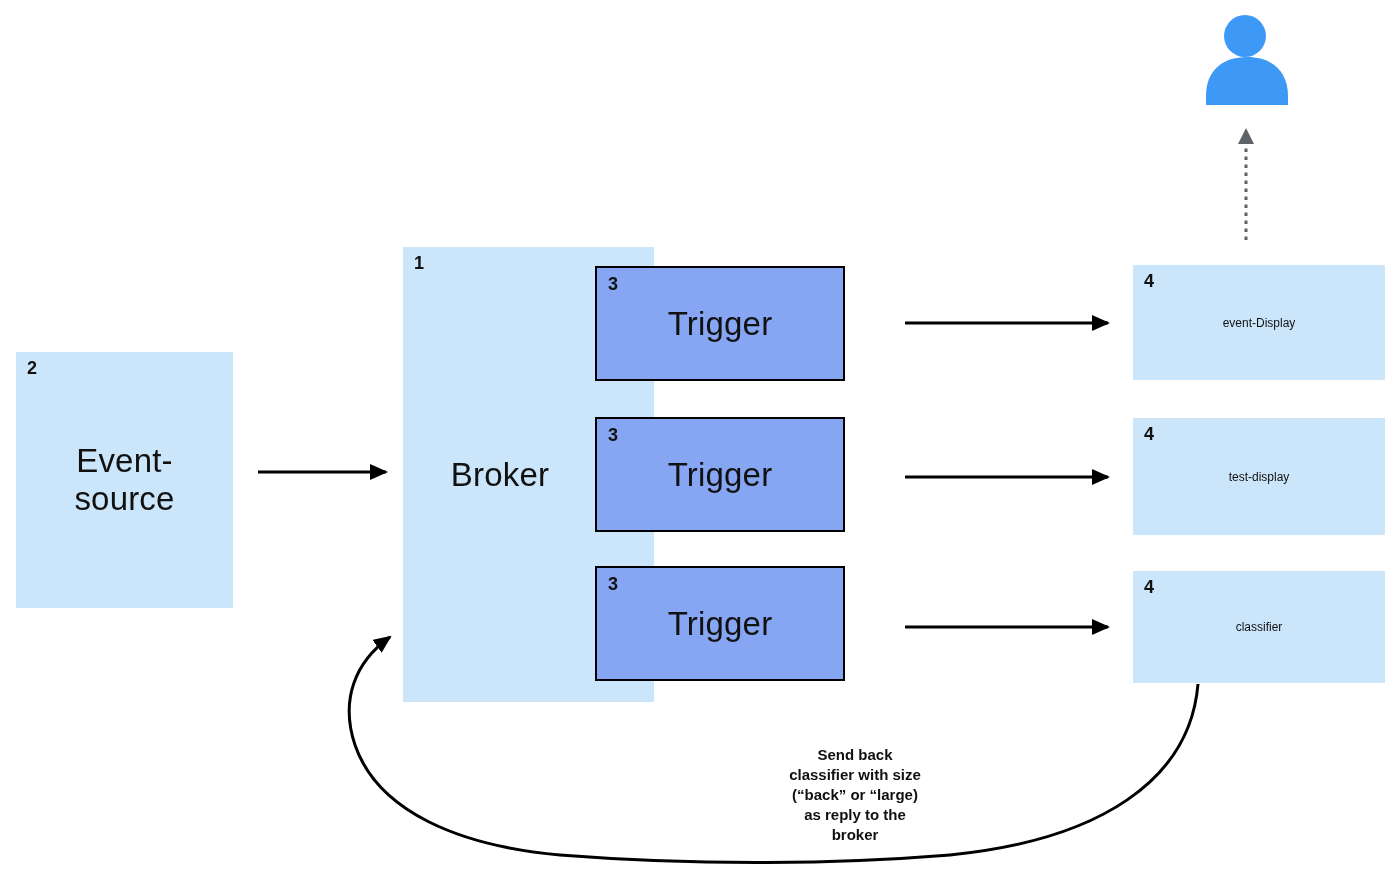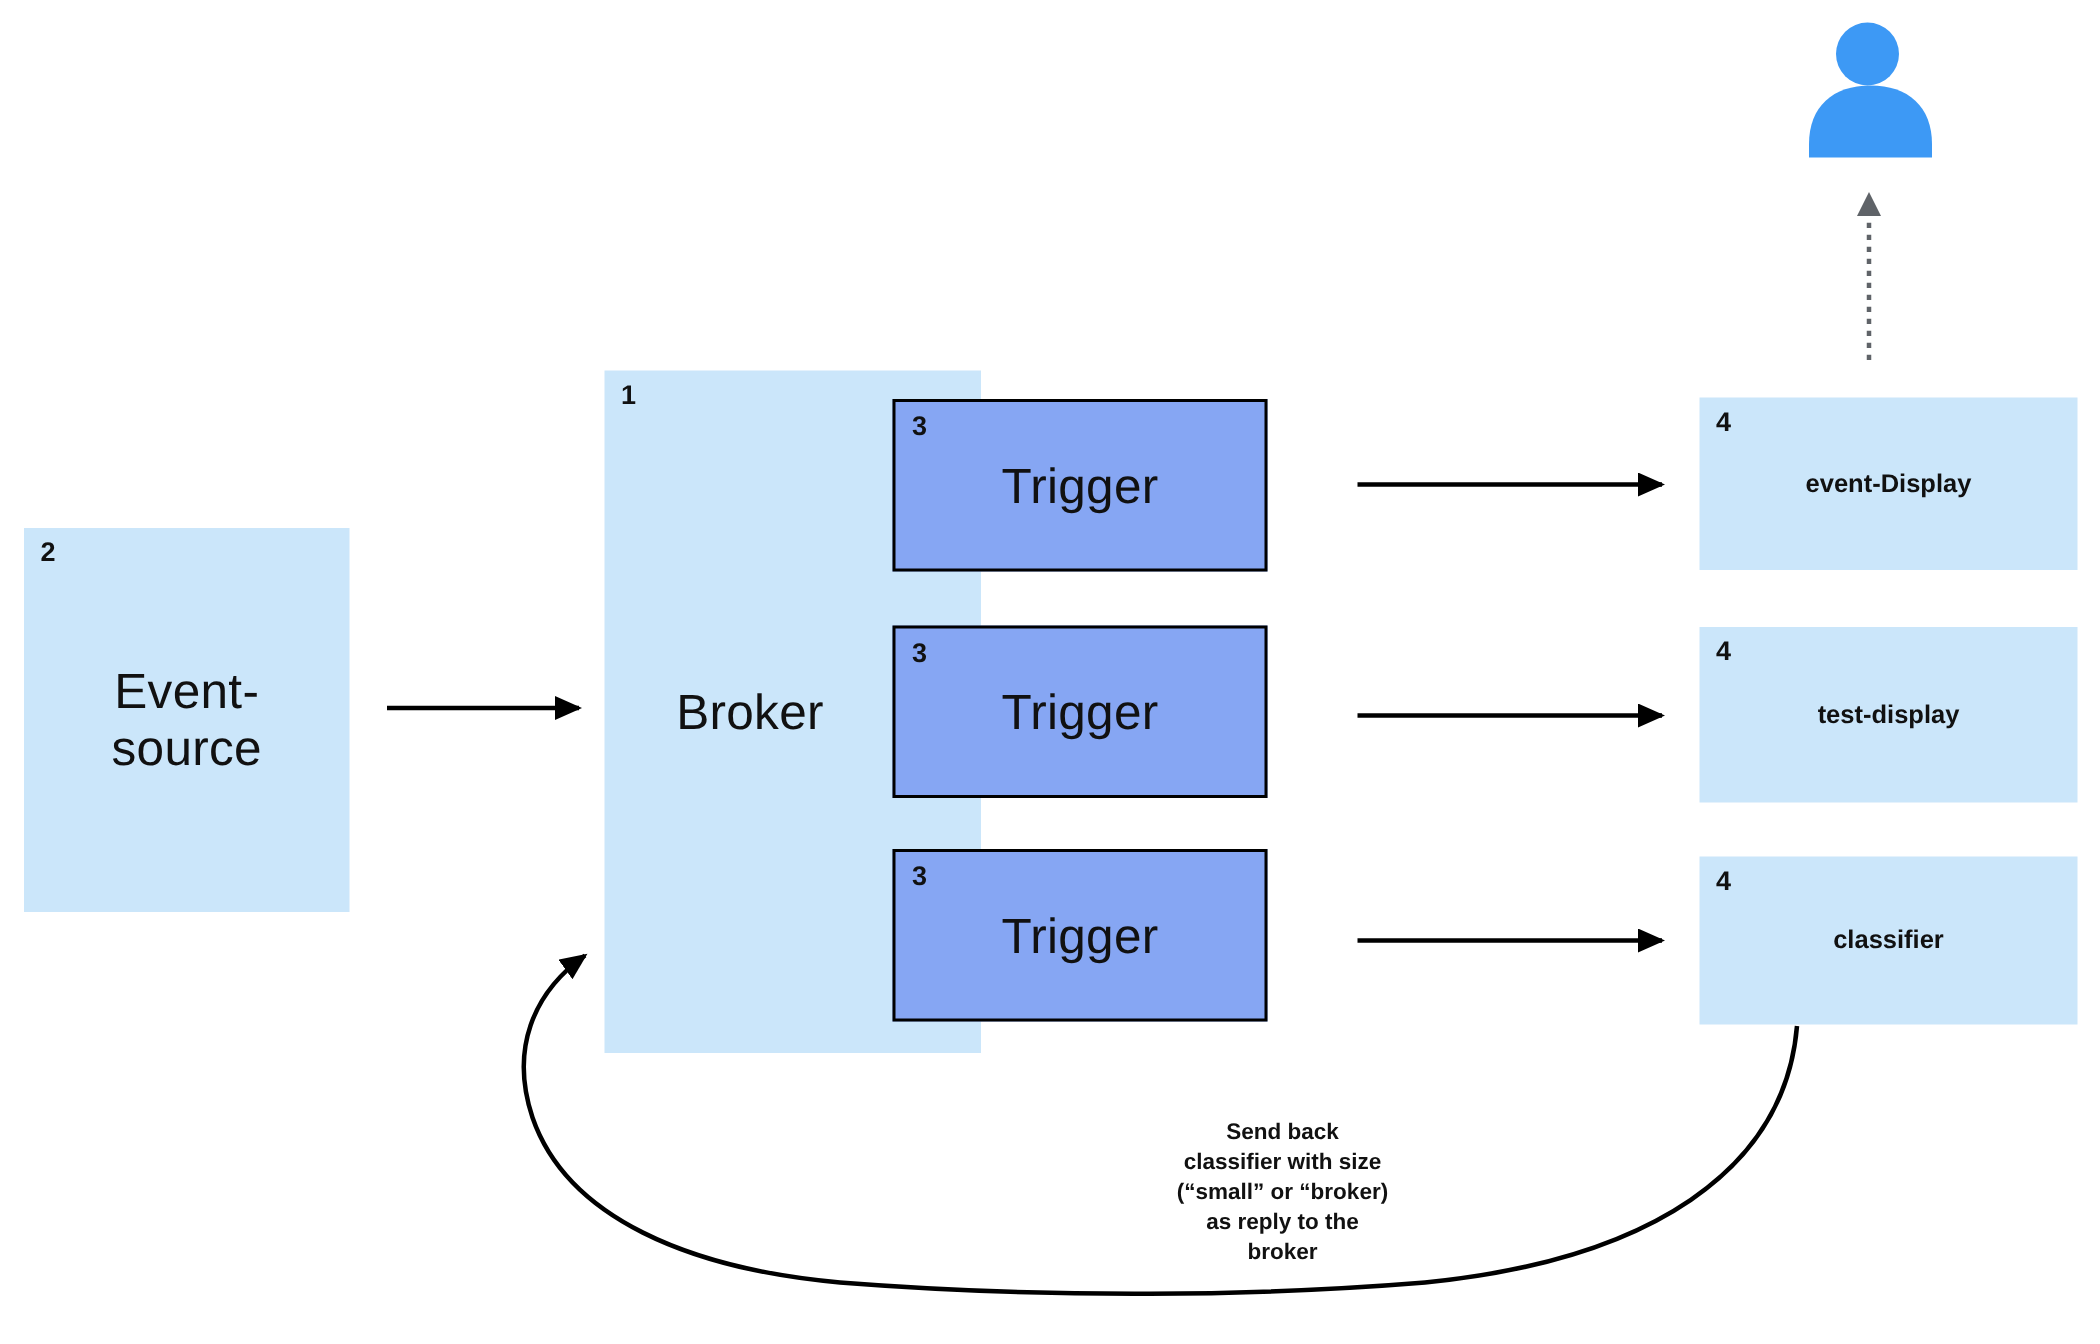--- a/index.html
+++ b/index.html
@@ -49,22 +49,22 @@
     align-items: center;
     justify-content: center;
     text-align: center;
   }
   .big-text {
     font-size: 33px;
     font-weight: 500;
     letter-spacing: 0.2px;
   }
   .small-text {
-    font-size: 17px;
-    font-weight: bold;
+    font-size: 12px;
+    font-weight: normal;
   }
   .broker-box { left: 403px; top: 247px; width: 251px; height: 455px; z-index: 1; }
   .broker-label-area { position: absolute; left: 0; top: 0; width: 194px; height: 455px;
     display: flex; align-items: center; justify-content: center; }
   .event-source-box { left: 16px; top: 352px; width: 217px; height: 256px; z-index: 1; }
   .event-source-box .center-label { line-height: 38px; }
   .event-source-box .wrap { width: 150px; }
   .trigger-1 { left: 595px; top: 266px; width: 250px; height: 115px; }
   .trigger-2 { left: 595px; top: 417px; width: 250px; height: 115px; }
   .trigger-3 { left: 595px; top: 566px; width: 250px; height: 115px; }
@@ -155,17 +155,17 @@
     <span class="badge">4</span>
     <div class="center-label small-text">test-display</div>
   </div>
   <div class="box panel service-3">
     <span class="badge">4</span>
     <div class="center-label small-text">classifier</div>
   </div>
 
   <div class="annotation">Send back
 classifier with size
-(“small” or “broker)
+(“back” or “large)
 as reply to the
 broker</div>
 
 </div>
 
 </body></html>

